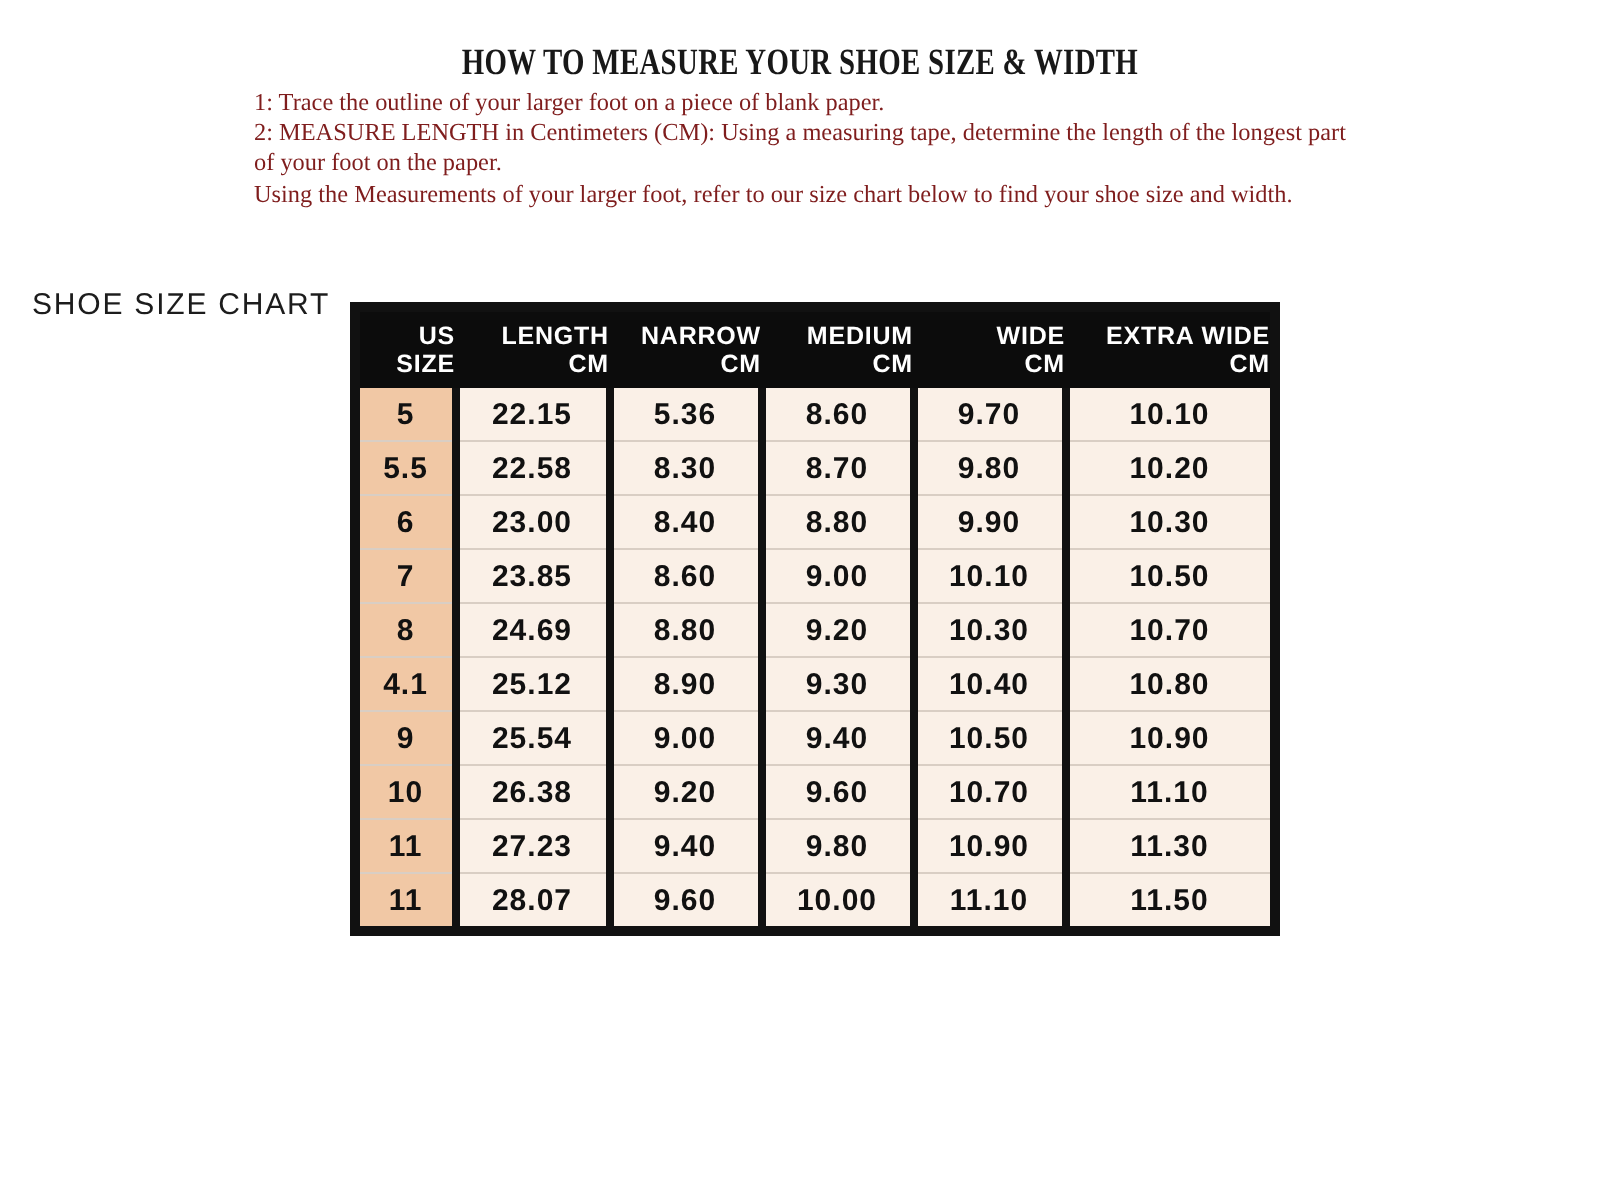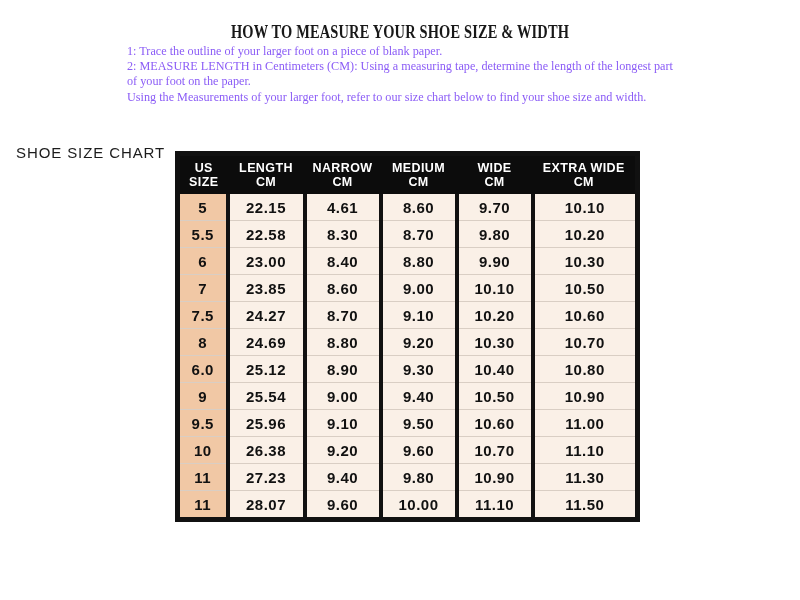--- a/index.html
+++ b/index.html
@@ -32,21 +32,21 @@
     color: #181818;
     white-space: nowrap;
   }
   .instructions {
     position: absolute;
     top: 44px;
     left: 127px;
     width: 555px;
     font-size: 12.2px;
     line-height: 15.2px;
-    color: #8b5cf6;
+    color: #7f1d1d;
   }
   .instructions p { margin: 0; }
   .chart-title {
     position: absolute;
     top: 128px;
     left: 0;
     width: 792px;
     margin: 16px;
     text-align: left;
     font-family: "Liberation Sans", sans-serif;
@@ -69,21 +69,21 @@
     color: var(--header-text, #ffffff);
     font-family: "Liberation Sans", sans-serif;
     font-size: 12.5px;
     line-height: 14px;
     font-weight: bold;
     letter-spacing: 0.4px;
     height: 38px;
     padding: 0;
     border: 0;
     vertical-align: middle;
-    text-align: center;
+    text-align: right;
   }
   .h-line { display: block; }
   table.size-chart tbody td {
     text-align: center;
     font-family: "Liberation Sans", sans-serif;
     font-weight: bold;
     font-size: 15px;
     letter-spacing: 0.5px;
     height: 26px;
     padding: 0;
@@ -147,21 +147,21 @@
         <th>
           <span class="h-line">EXTRA WIDE</span>
           <span class="h-line">CM</span>
         </th>
       </tr>
     </thead>
     <tbody id="chart-body">
         <tr>
           <td>5</td>
           <td>22.15</td>
-          <td>4.61</td>
+          <td>5.36</td>
           <td>8.60</td>
           <td>9.70</td>
           <td>10.10</td>
         </tr>
         <tr>
           <td>5.5</td>
           <td>22.58</td>
           <td>8.30</td>
           <td>8.70</td>
           <td>9.80</td>
@@ -177,60 +177,44 @@
         </tr>
         <tr>
           <td>7</td>
           <td>23.85</td>
           <td>8.60</td>
           <td>9.00</td>
           <td>10.10</td>
           <td>10.50</td>
         </tr>
         <tr>
-          <td>7.5</td>
-          <td>24.27</td>
-          <td>8.70</td>
-          <td>9.10</td>
-          <td>10.20</td>
-          <td>10.60</td>
-        </tr>
-        <tr>
           <td>8</td>
           <td>24.69</td>
           <td>8.80</td>
           <td>9.20</td>
           <td>10.30</td>
           <td>10.70</td>
         </tr>
         <tr>
-          <td>6.0</td>
+          <td>4.1</td>
           <td>25.12</td>
           <td>8.90</td>
           <td>9.30</td>
           <td>10.40</td>
           <td>10.80</td>
         </tr>
         <tr>
           <td>9</td>
           <td>25.54</td>
           <td>9.00</td>
           <td>9.40</td>
           <td>10.50</td>
           <td>10.90</td>
         </tr>
         <tr>
-          <td>9.5</td>
-          <td>25.96</td>
-          <td>9.10</td>
-          <td>9.50</td>
-          <td>10.60</td>
-          <td>11.00</td>
-        </tr>
-        <tr>
           <td>10</td>
           <td>26.38</td>
           <td>9.20</td>
           <td>9.60</td>
           <td>10.70</td>
           <td>11.10</td>
         </tr>
         <tr>
           <td>11</td>
           <td>27.23</td>

